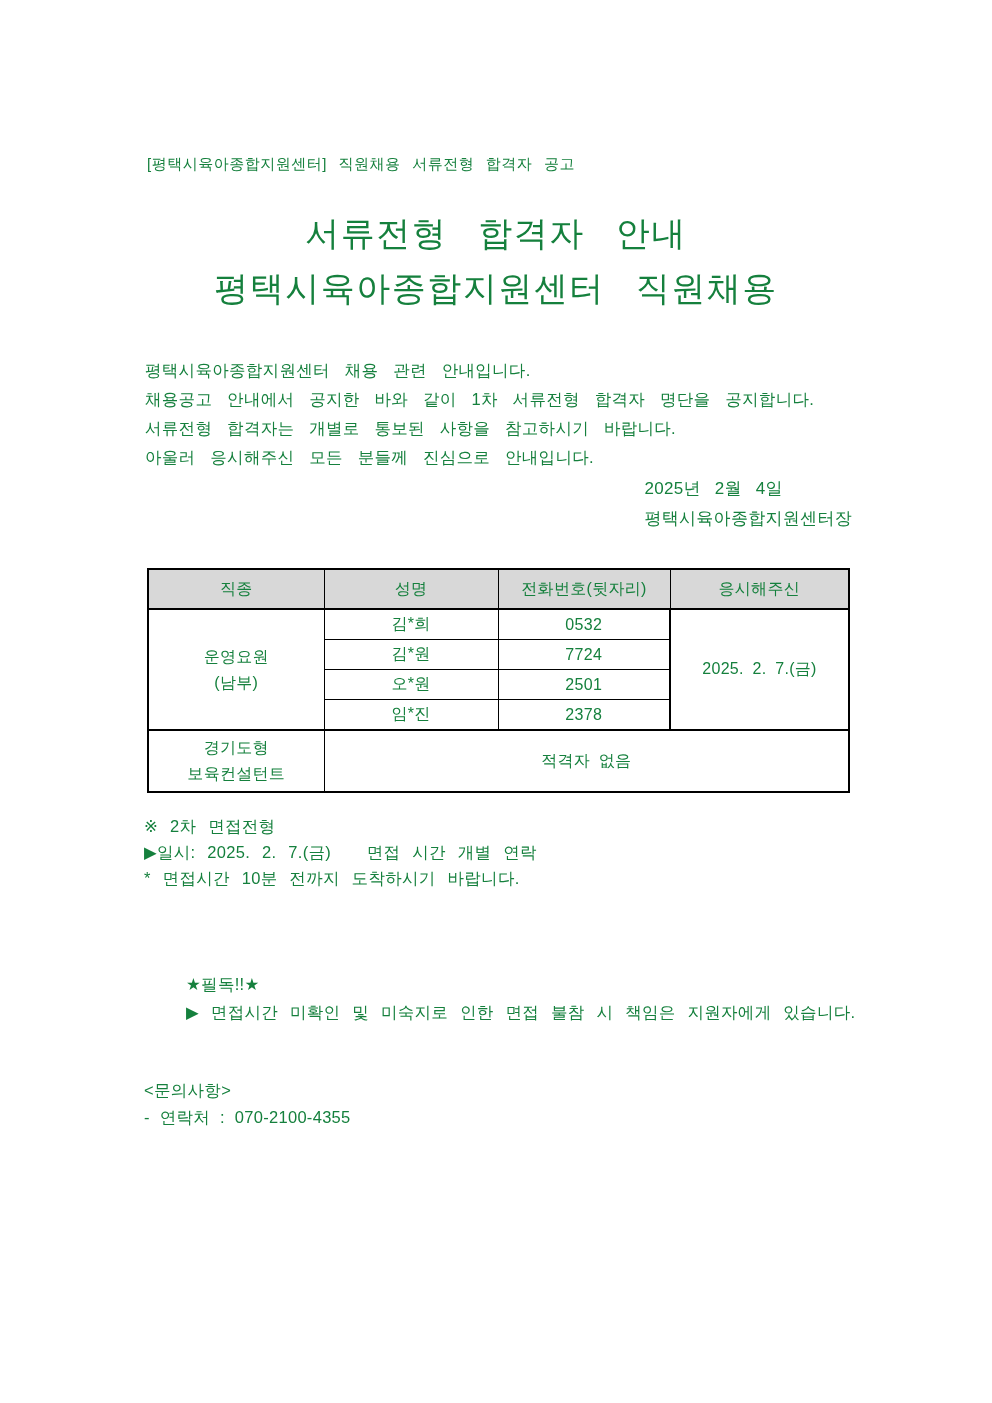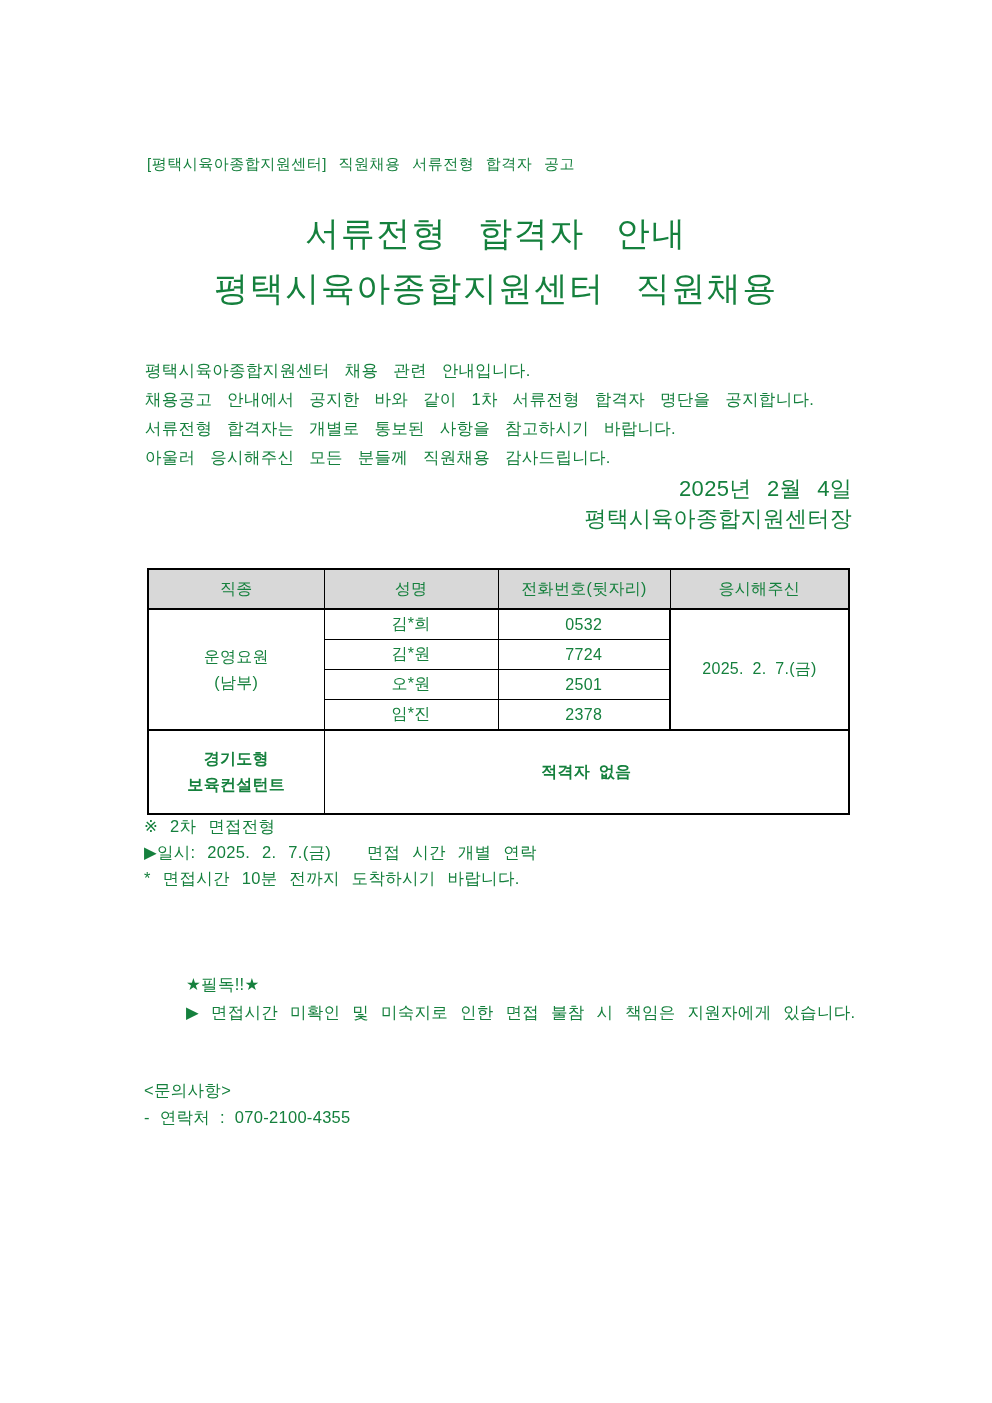--- a/index.html
+++ b/index.html
@@ -45,22 +45,22 @@
     line-height: 29px;
     letter-spacing: 0.3px;
     word-spacing: 10px;
   }
   .intro-line { display: block; }
 
   .date-block {
     position: absolute;
     right: 140px;
     top: 474px;
-    text-align: right;
-    font-size: 22px;
+    text-align: left;
+    font-size: 17px;
     line-height: 29.5px;
     letter-spacing: 0.3px;
     word-spacing: 9px;
   }
   .date-line { display: block; }
 
   table.results {
     position: absolute;
     left: 147px;
     top: 568px;
@@ -81,21 +81,21 @@
   }
   table.results thead th {
     background: #d8d8d8;
     font-weight: 400;
     height: 30px;
     border-bottom: 2px solid #000000;
   }
   table.results tbody tr.body-row { height: 26px; }
   table.results td.thick-left { border-left: 2px solid #000000; }
   table.results tr.group2 td { border-top: 2px solid #000000; }
-  table.results tr.group2 { height: 84px; font-weight: bold; }
+  table.results tr.group2 { height: 62px; }
   .cell-line { display: block; line-height: 26px; }
 
   .notes {
     position: absolute;
     left: 144px;
     top: 813px;
     font-size: 16.5px;
     line-height: 26px;
     letter-spacing: 0.3px;
     word-spacing: 7px;
@@ -134,21 +134,21 @@
 
   <div class="title-block">
     <span class="title-line prewrap">서류전형 합격자 안내</span>
     <span class="title-line prewrap">평택시육아종합지원센터 직원채용</span>
   </div>
 
   <div class="intro">
     <span class="intro-line prewrap">평택시육아종합지원센터 채용 관련 안내입니다.</span>
     <span class="intro-line prewrap">채용공고 안내에서 공지한 바와 같이 1차 서류전형 합격자 명단을 공지합니다.</span>
     <span class="intro-line prewrap">서류전형 합격자는 개별로 통보된 사항을 참고하시기 바랍니다.</span>
-    <span class="intro-line prewrap">아울러 응시해주신 모든 분들께 직원채용 감사드립니다.</span>
+    <span class="intro-line prewrap">아울러 응시해주신 모든 분들께 진심으로 안내입니다.</span>
   </div>
 
   <div class="date-block">
     <span class="date-line prewrap">2025년 2월 4일</span>
     <span class="date-line prewrap">평택시육아종합지원센터장</span>
   </div>
 
   <table class="results">
     <colgroup>
       <col style="width:176px">

